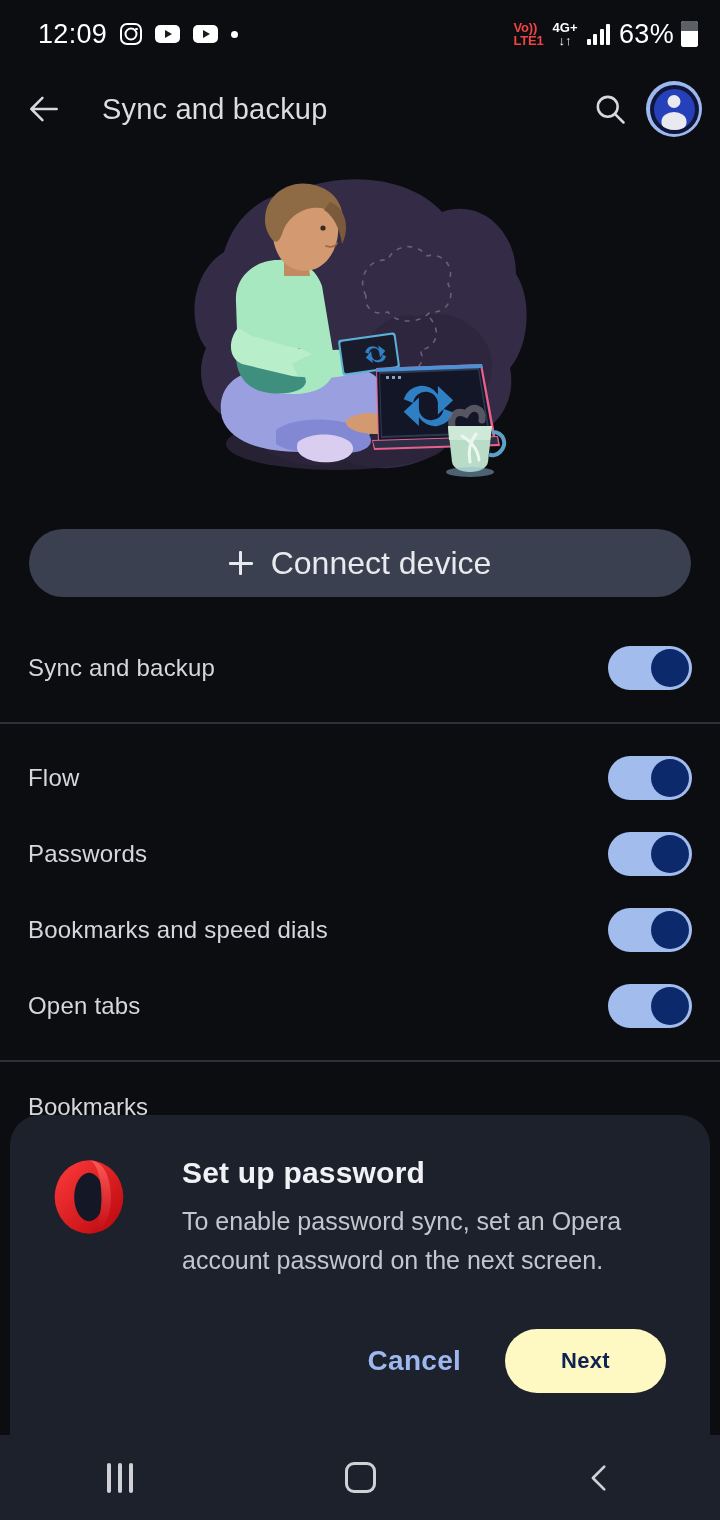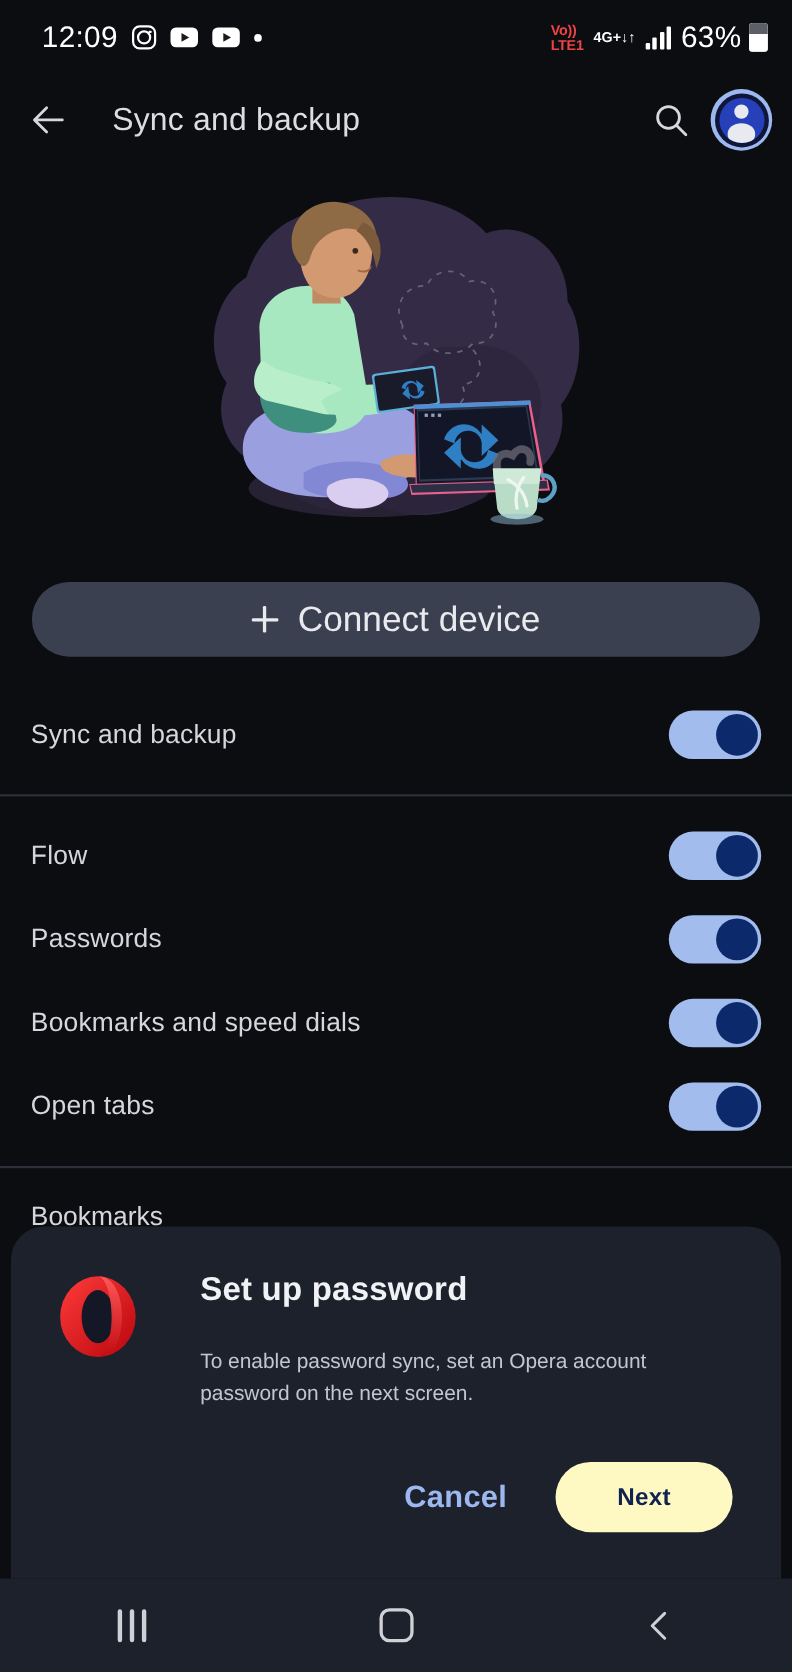--- a/index.html
+++ b/index.html
@@ -25,21 +25,21 @@
   .ig-icon::after{ content:""; position:absolute; right:2.5px; top:2.5px; width:2.6px; height:2.6px;
     background:#fff; border-radius:50%; }
   .yt-icon{ width:25px; height:18px; background:#fff; border-radius:5px; position:relative; }
   .yt-icon::after{ content:""; position:absolute; left:9.5px; top:5px;
     border-left:7px solid #1b1b1b; border-top:4px solid transparent; border-bottom:4px solid transparent; }
   .dot-icon{ width:7px; height:7px; border-radius:50%; background:#fff; }
 
   .sb-right{ display:flex; align-items:center; gap:9px; }
   .volte{ display:flex; flex-direction:column; align-items:flex-start; line-height:1.02;
     font-size:13px; font-weight:700; color:#ef4444; letter-spacing:-0.2px;}
-  .netg{ display:flex; align-items:center; line-height:1.02;
+  .netg{ display:flex; flex-direction:column; align-items:center; line-height:1.02;
     font-size:13px; font-weight:700; color:#fff; }
   .bars{ display:flex; align-items:flex-end; gap:2.5px; height:22px; }
   .bars i{ display:block; width:4px; background:#fff; border-radius:1px; }
   .bars i:nth-child(1){height:6px}  .bars i:nth-child(2){height:11px}
   .bars i:nth-child(3){height:16px} .bars i:nth-child(4){height:21px}
   .batt-pct{ font-size:27px; color:#fff; letter-spacing:.3px; }
   .batt{ position:relative; width:17px; height:26px; border-radius:3px; background:#fff; overflow:hidden; margin-left:-2px;}
   .batt::before{ content:""; position:absolute; left:5px; top:-3px; width:7px; height:4px; background:#fff; border-radius:2px;}
   .batt .fill{ position:absolute; left:0; bottom:0; width:100%; height:63%; background:#fff; }
   .batt .empty{ position:absolute; left:0; top:0; width:100%; height:37%; background:#5d5f66; }
@@ -86,21 +86,21 @@
 
   
   .dialog{
     position:absolute; left:10px; top:1115px; width:700px; height:320px;
     background:#1c212c; border-radius:30px 30px 0 0;
   }
   .dlg-head{ display:flex; align-items:flex-start; padding:43px 0 0 40px;gap:24px; }
   .opera-logo{ width:78px; height:78px; flex:none; }
   .dlg-texts{ margin-left:30px; padding-right:46px; }
   .dlg-title{ font-size:30px; color:#f1f2f5; font-weight:700; letter-spacing:.2px; line-height:1; }
-  .dlg-body{ margin-top:36px; font-size:19px; line-height:1.55; color:#c3c6cf; }
+  .dlg-body{ margin-top:14px; font-size:25px; line-height:1.55; color:#c3c6cf; }
   .dlg-actions{ position:absolute; right:44px; bottom:42px; display:flex; align-items:center; gap:40px; }
   .btn-cancel{ font-size:28px; color:#9db7ef; font-weight:700; letter-spacing:.3px; padding:10px 4px; }
   .btn-next{
     background:#fef9c3; color:#10224f; font-size:22px; font-weight:700;
     border-radius:32px; padding:0 56px; height:64px; display:flex; align-items:center; justify-content:center;
     letter-spacing:.3px;
   }
 
   
   .navbar{ position:absolute; left:0; bottom:0; width:720px; height:85px; background:#1c212c;

